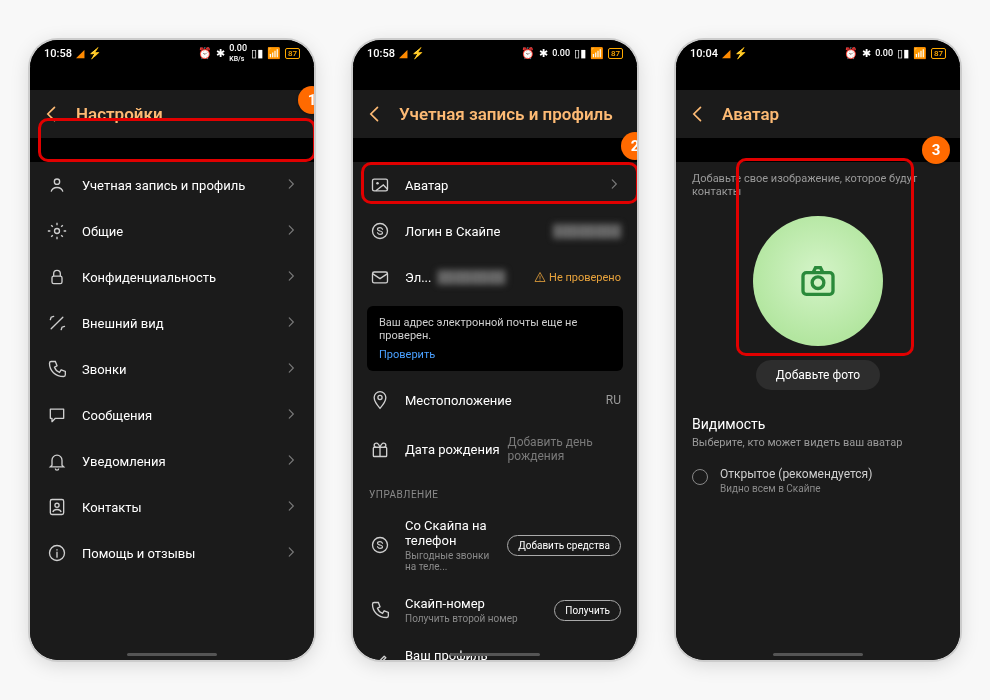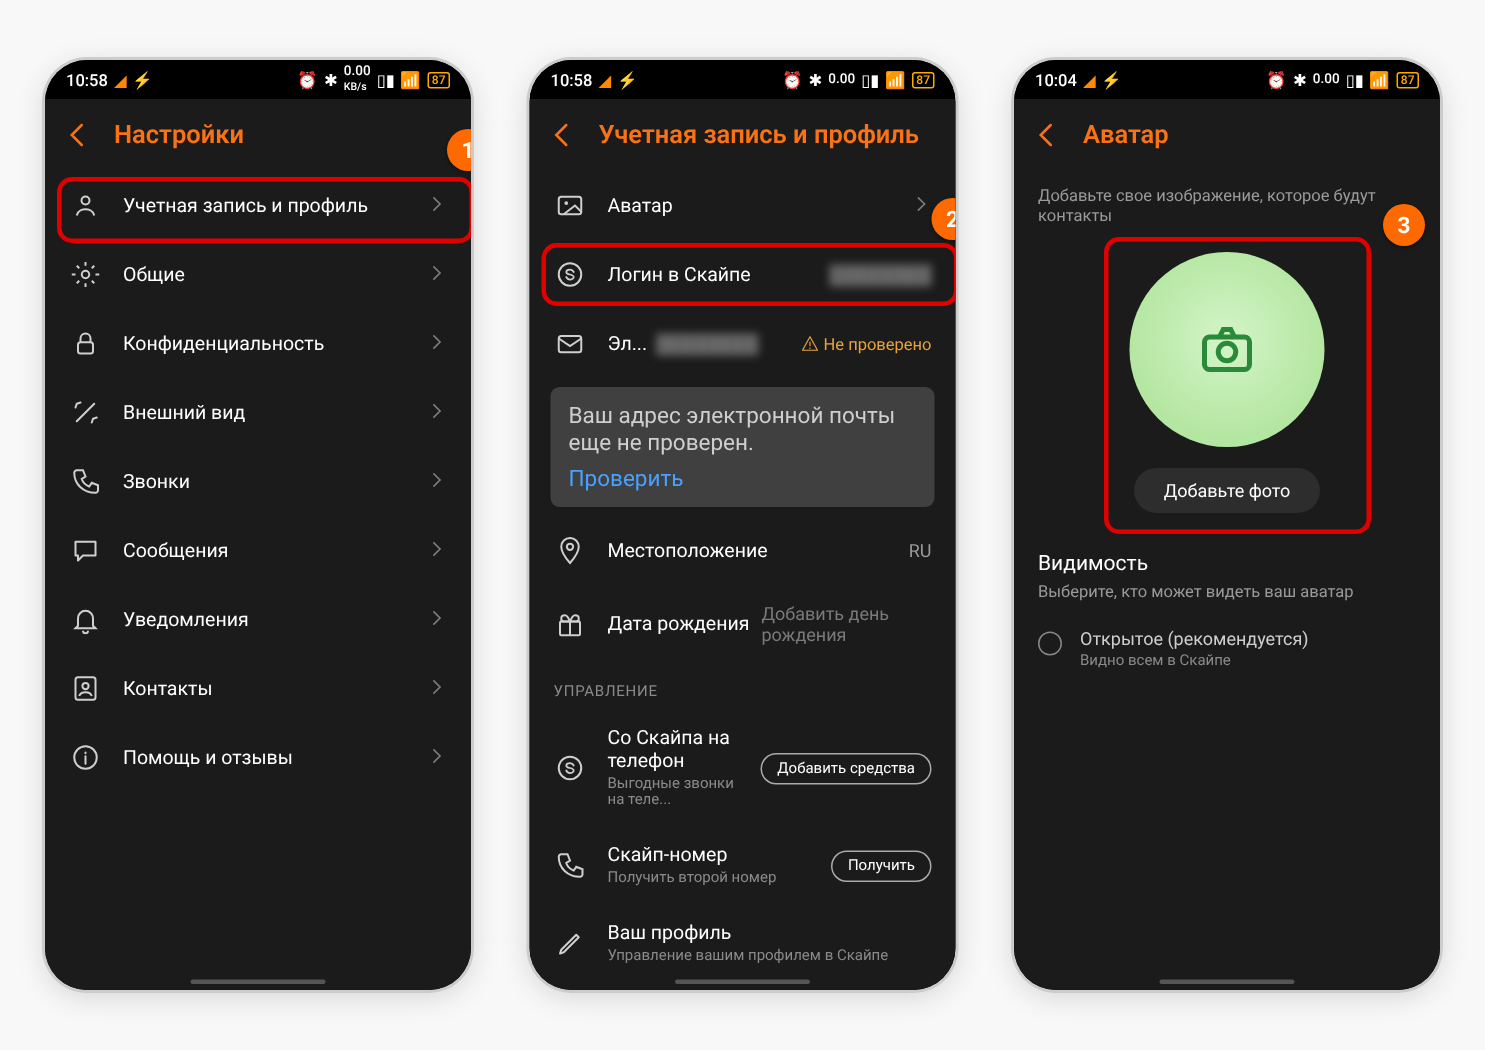--- a/index.html
+++ b/index.html
@@ -11,38 +11,38 @@
     padding: 40px 30px;
     position: relative;
   }
   .phone {
     width: 284px; height: 620px;
     background: #000;
     border-radius: 28px;
     box-shadow: 0 0 0 2px #ccc, 0 4px 20px rgba(0,0,0,.15);
     overflow: hidden;
     position: relative;
-    display: flex; flex-direction: column;
+    display: flex; flex-direction: column; gap: 24px;
   }
   
   .statusbar {
     height: 26px;
     background: #000;
     color: #fff;
     display: flex; align-items: center; justify-content: space-between;
     padding: 0 14px;
     font-size: 11px; font-weight: 500;
   }
   .status-left, .status-right { display:flex; align-items:center; gap:4px; }
   .status-right svg, .status-right .txt { font-size:9px; }
   
   .appbar {
     height: 48px;
     background: #1b1b1b;
-    color: #f97316;
+    color: #fdba74;
     display:flex; align-items:center;
     padding: 0 10px;
   }
   .appbar .back { width:24px;height:24px;display:flex;align-items:center;justify-content:center;margin-right:12px; cursor:pointer;}
   .appbar .title { font-size:17px; font-weight:600; }
   
   .content {
     flex:1; overflow-y:auto;
     background:#1b1b1b;
     color:#fff;
@@ -68,24 +68,24 @@
   .row .val { font-size:12px; color:#9a9a9a; margin-left:auto; }
   .row .warn { color:#e8a33c; font-size:11px; display:flex;align-items:center;gap:3px;}
   .row .chev { margin-left:10px; color:#7a7a7a; }
   .pillbtn {
     border:1px solid #aaa; border-radius:14px;
     padding:4px 10px; font-size:10px; color:#fff;
     white-space:nowrap; margin-left:8px;
   }
   .notice {
     margin: 6px 14px;
-    background:#404040;
+    background:#000000;
     border-radius:6px;
     padding:10px 12px;
-    font-size:15px; color:#cfcfcf;
+    font-size:11px; color:#cfcfcf;
   }
   .notice .link { color:#4aa0ff; margin-top:6px; display:inline-block; }
   
   .avatar-wrap { display:flex;flex-direction:column;align-items:center;padding:18px 0 10px; }
   .avatar-circle {
     width:130px;height:130px;border-radius:50%;
     background: radial-gradient(circle at 50% 45%, #d4f4c8 0%, #b3e6a0 70%);
     display:flex;align-items:center;justify-content:center;
   }
   .uploadbtn {

